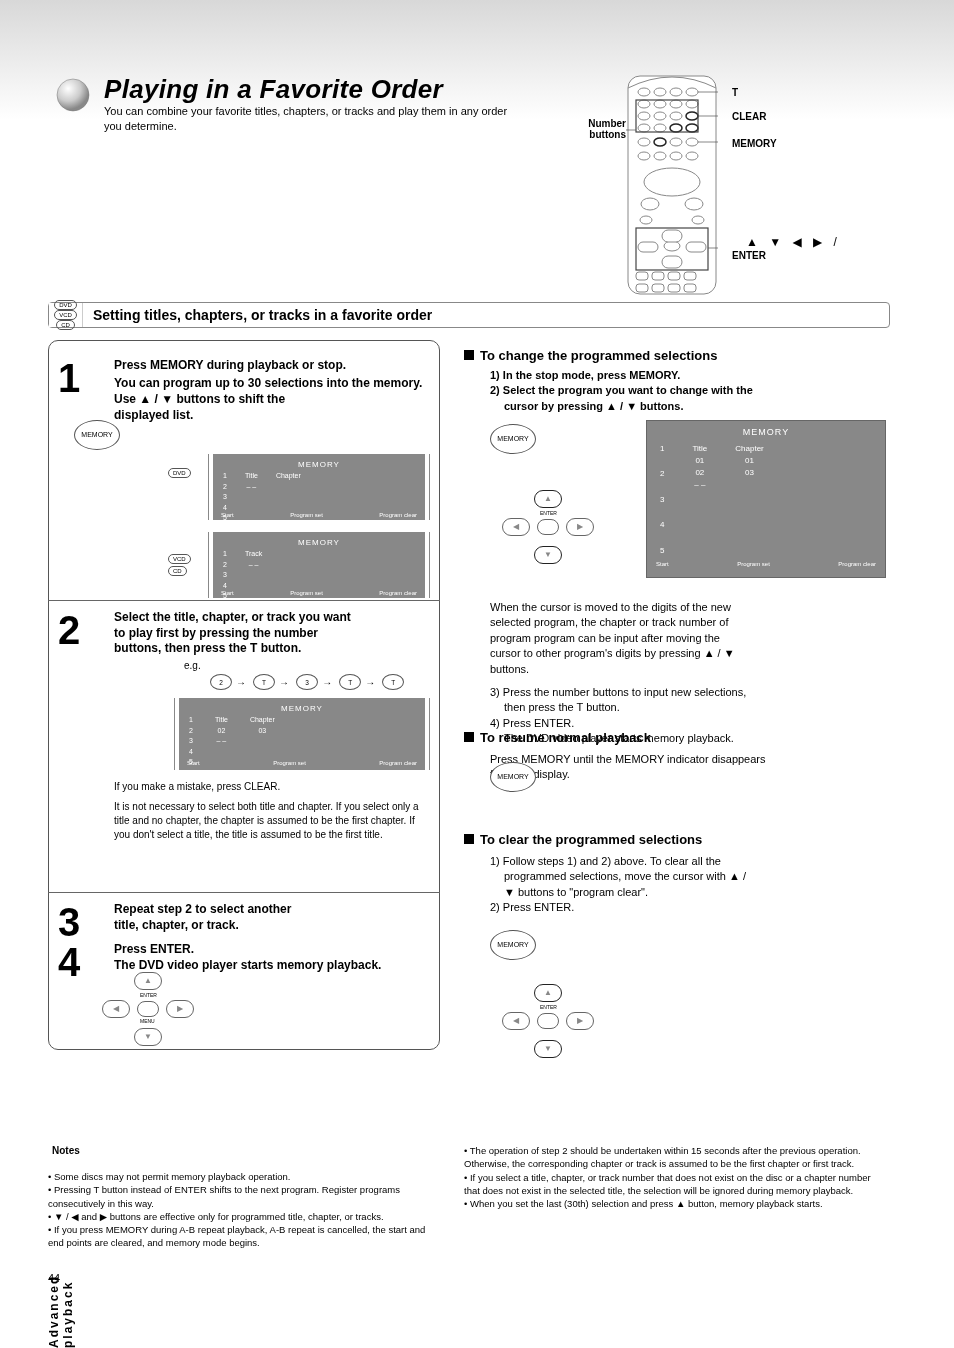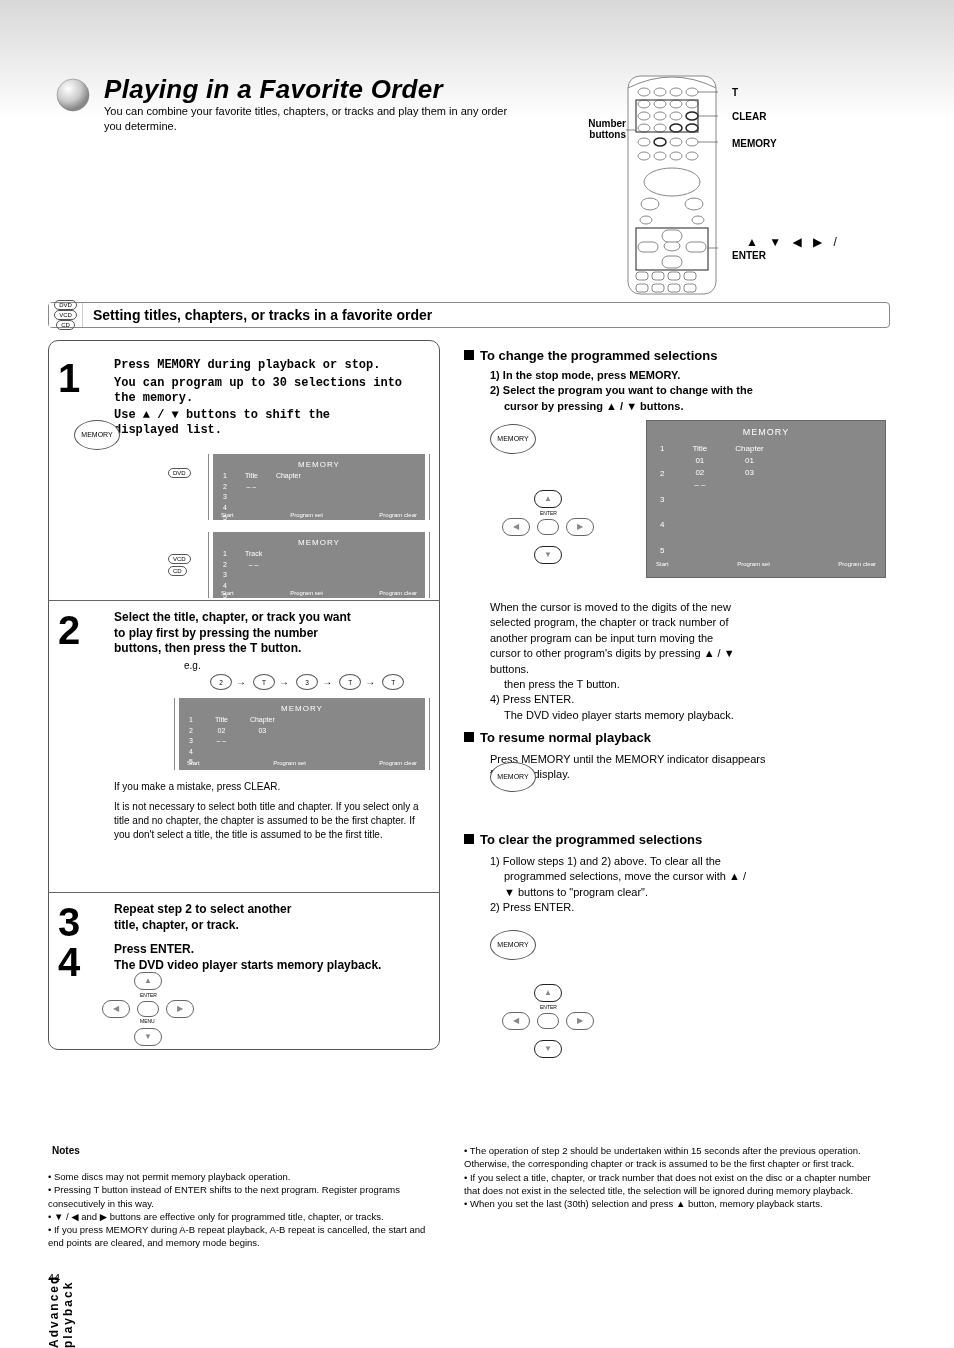--- a/index.html
+++ b/index.html
@@ -340,21 +340,21 @@
     <span class="disc-pill">CD</span>
   </div>
   <div class="bar-title">Setting titles, chapters, or tracks in a favorite order</div>
 </div>
 
 <div class="main-box"></div>
 <div class="hr1"></div>
 <div class="hr2"></div>
 
 <div style="position:absolute; top:356px; left:58px;" class="stepnum">1</div>
-<div style="position:absolute; top:358px; left:114px; width:310px;font-family:Liberation Mono, monospace;">
+<div style="position:absolute; top:358px; left:114px; width:310px;">
   <div class="steptext">Press MEMORY during playback or stop.</div>
   <div class="steptext sub" style="margin-top:2px;">You can program up to 30 selections into the memory.</div>
   <div class="steptext sub" style="margin-top:1px;">Use ▲ / ▼ buttons to shift the</div>
   <div class="steptext sub">displayed list.</div>
 </div>
 <div style="position:absolute; top:420px; left:74px;">
   <div class="ovalbtn">MEMORY</div>
 </div>
 
 <div style="position:absolute; top:466px; left:168px;">
@@ -503,23 +503,24 @@
   <div class="dpad-btn" style="top:56px; left:36px; border-width:1.5px; border-color:#222;">▼</div>
   <div class="dpad-btn" style="top:28px; left:4px;">◀</div>
   <div class="dpad-btn" style="top:28px; left:68px;">▶</div>
   <div class="dpad-center"></div>
   <div style="position:absolute; top:20px; left:42px; font-size:5px;">ENTER</div>
 </div>
 
 <div style="position:absolute; top:600px; left:490px; width:398px;" class="right-body">
   <div style="margin-top:0px;">When the cursor is moved to the digits of the new</div>
   <div>selected program, the chapter or track number of</div>
-  <div>another program can be input turn moving the</div>
+  <div>program program can be input after moving the</div>
   <div>cursor to other program's digits by pressing ▲ / ▼</div>
   <div>buttons.</div>
+  <div style="margin-top:8px;">3) Press the number buttons to input new selections,</div>
   <div style="padding-left:14px;">then press the T button.</div>
   <div>4) Press ENTER.</div>
   <div style="padding-left:14px;">The DVD video player starts memory playback.</div>
 </div>
 
 <div style="position:absolute; top:730px; left:464px;">
   <span class="blackbox"></span><span class="right-subhead">To resume normal playback</span>
 </div>
 <div style="position:absolute; top:752px; left:490px; width:398px;" class="right-body">
   <div>Press MEMORY until the MEMORY indicator disappears</div>

